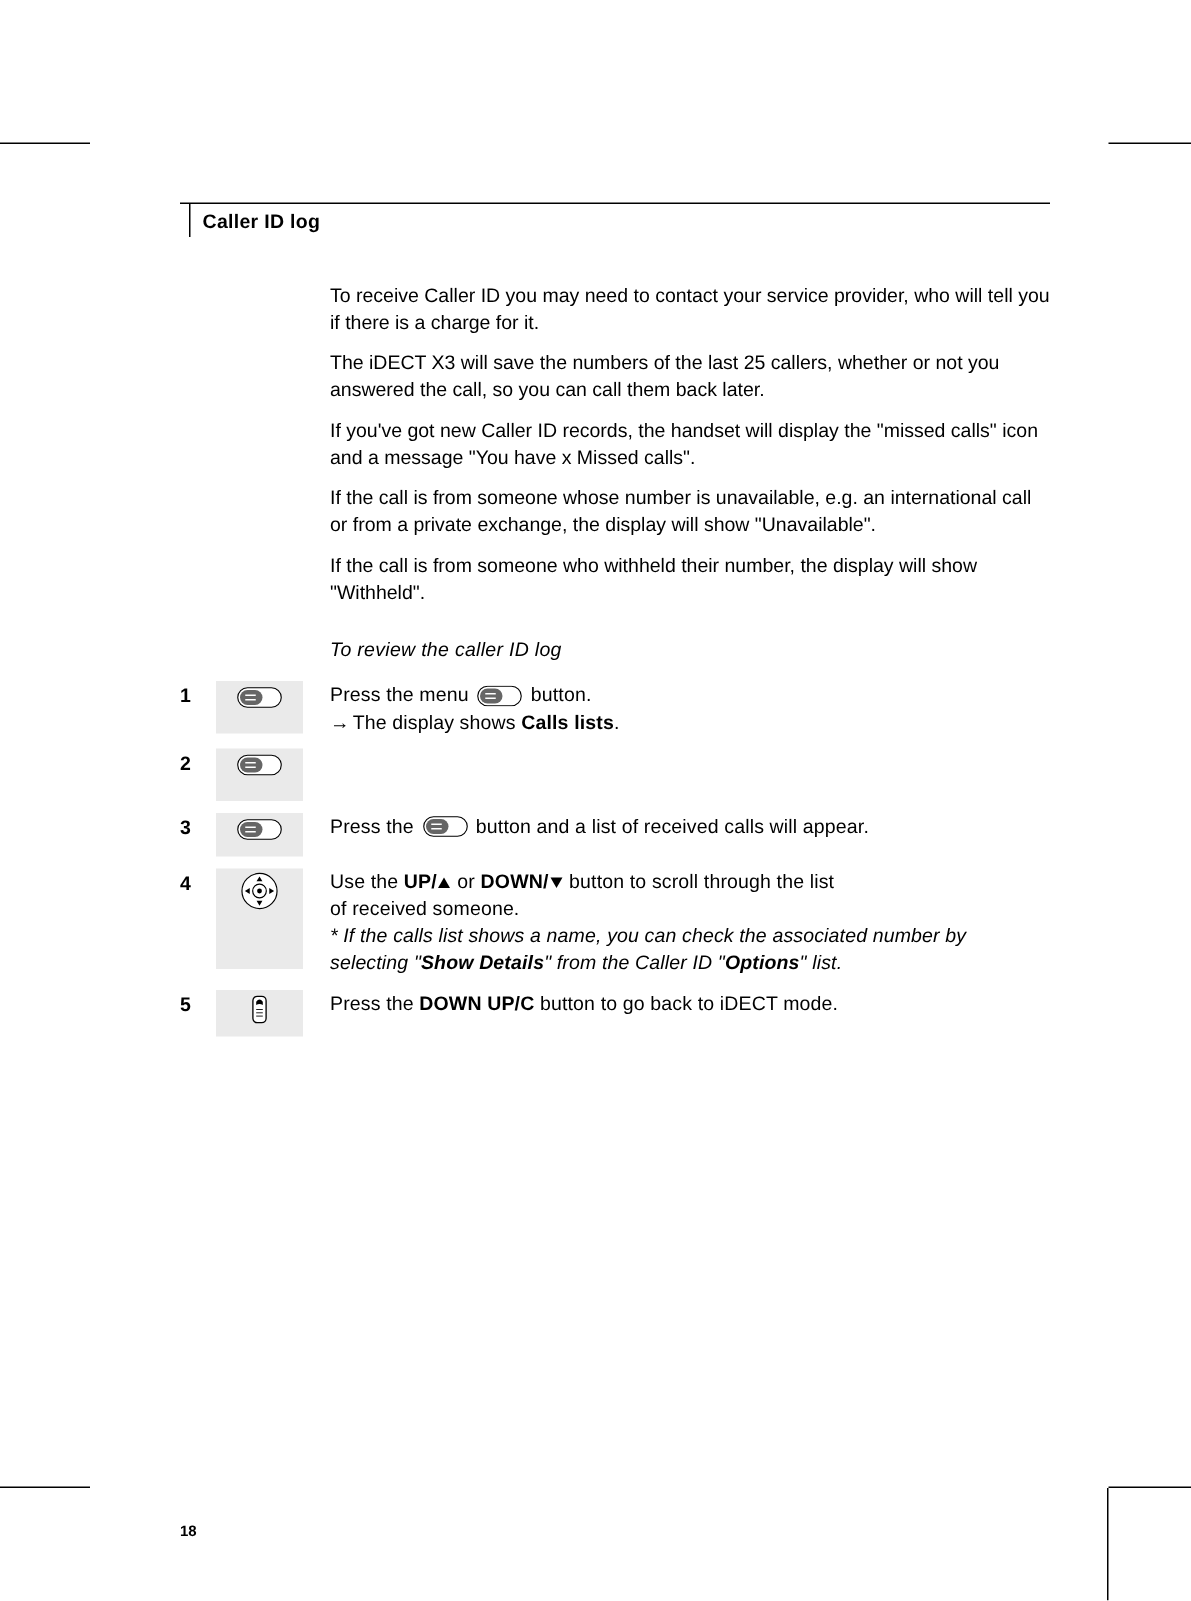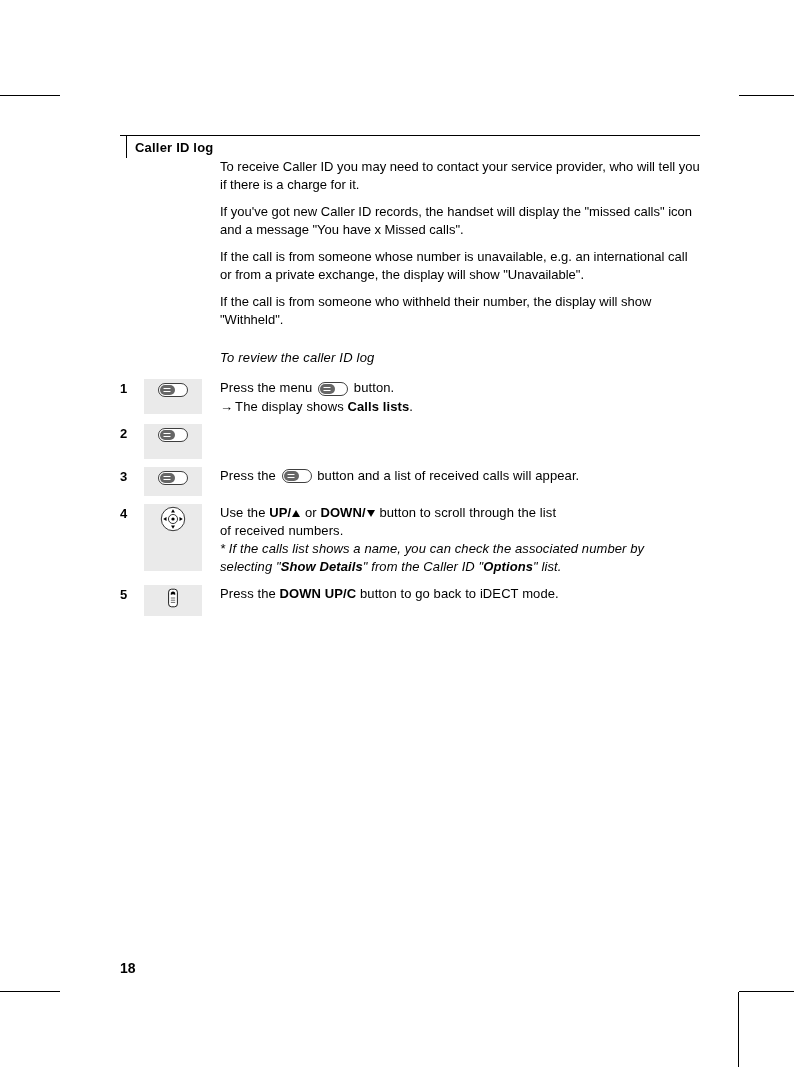--- a/index.html
+++ b/index.html
@@ -22,20 +22,21 @@
   .page {
     position: absolute;
     top: 135px;
     left: 120px;
     width: 580px;
   }
 
   .header-bar {
     border-top: 1.5px solid #000;
     display: flex;
+    margin-bottom: 30px;
   }
   .header-stub {
     width: 6px;
     height: 22px;
     border-right: 1.5px solid #000;
   }
   .header-title {
     font-weight: bold;
     font-size: 13px;
     padding: 4px 0 0 8px;
@@ -96,24 +97,24 @@
     margin-right: 2px;
   }
   .step-text .note {
     font-style: italic;
     font-size: 13px;
     text-align: right;
   }
 
   .page-number {
     position: absolute;
-    top: 960px;
+    top: 1016px;
     left: 120px;
     font-weight: bold;
-    font-size: 14px;
+    font-size: 10px;
   }
 
   
   .menu-btn-svg { width: 30px; height: 18px; }
   .nav-btn-svg { width: 26px; height: 26px; }
   .hang-svg { width: 18px; height: 22px; }
   .inline-icon { vertical-align: middle; display: inline-block; margin: 0 2px; }
   .tri-up { display:inline-block; width:0; height:0; border-left:4px solid transparent; border-right:4px solid transparent; border-bottom:7px solid #000; vertical-align: baseline; margin:0 1px; }
   .tri-down { display:inline-block; width:0; height:0; border-left:4px solid transparent; border-right:4px solid transparent; border-top:7px solid #000; vertical-align: baseline; margin:0 1px; }
 </style>
@@ -128,20 +129,21 @@
 
 <div class="page">
 
   <div class="header-bar">
     <div class="header-stub"></div>
     <div class="header-title">Caller ID log</div>
   </div>
 
   <div class="intro">
     <p>To receive Caller ID you may need to contact your service provider, who will tell you if there is a charge for it.</p>
+    <p>The iDECT X3 will save the numbers of the last 25 callers, whether or not you answered the call, so you can call them back later.</p>
     <p>If you've got new Caller ID records, the handset will display the "missed calls" icon and a message "You have x Missed calls".</p>
     <p>If the call is from someone whose number is unavailable, e.g. an international call or from a private exchange, the display will show "Unavailable".</p>
     <p>If the call is from someone who withheld their number, the display will show "Withheld".</p>
   </div>
 
   <div class="subhead">To review the caller ID log</div>
 
   <div class="steps">
 
     <div class="step">
@@ -205,21 +207,21 @@
           <circle cx="20" cy="20" r="7" fill="#fff" stroke="#000" stroke-width="1.2"></circle>
           <circle cx="20" cy="20" r="2.5" fill="#000"></circle>
           <polygon points="20,5 17,10 23,10" fill="#000"></polygon>
           <polygon points="20,35 17,30 23,30" fill="#000"></polygon>
           <polygon points="5,20 10,17 10,23" fill="#000"></polygon>
           <polygon points="35,20 30,17 30,23" fill="#000"></polygon>
         </svg>
       </div>
       <div class="step-text">
         <span>Use the </span><b>UP/</b><span class="tri-up"></span><span> or </span><b>DOWN/</b><span class="tri-down"></span><span> button to scroll through the list</span><br>
-        <span>of received numbers.</span><br>
+        <span>of received someone.</span><br>
         <span class="note">
           <span>* If the calls list shows a name, you can check the associated number by selecting "</span><b>Show Details</b><span>" from the Caller ID "</span><b>Options</b><span>" list.</span>
         </span>
       </div>
     </div>
 
     <div class="step">
       <div class="step-num">5</div>
       <div class="step-icon" style="min-height:24px;">
         <svg class="hang-svg" viewBox="0 0 24 30">

